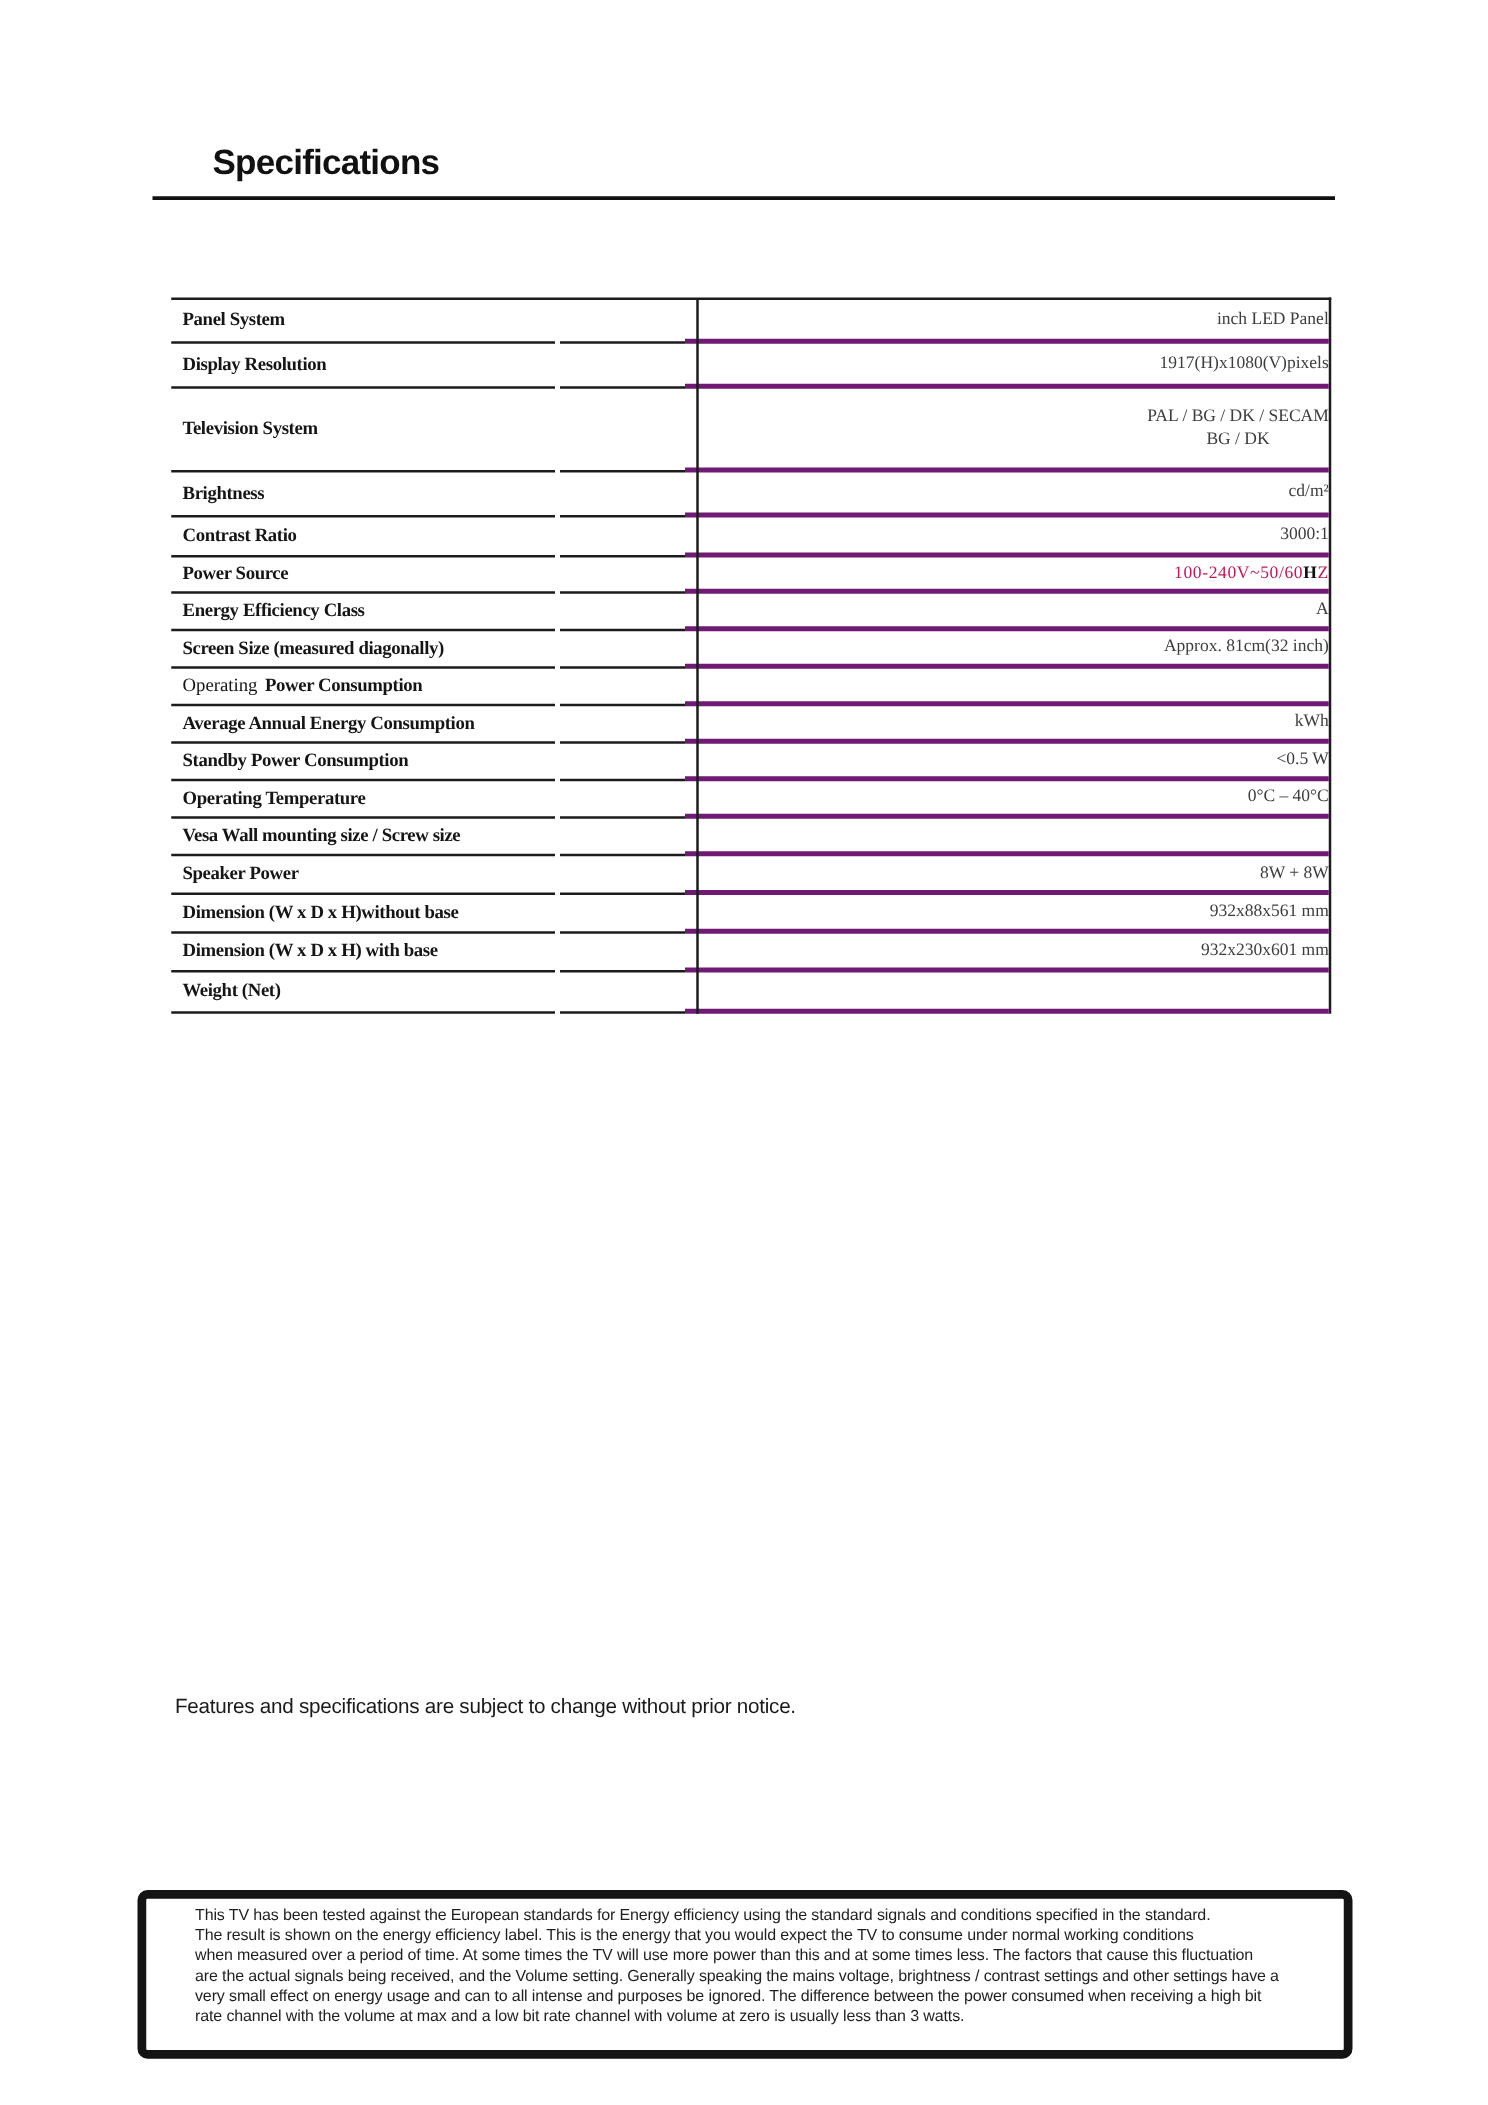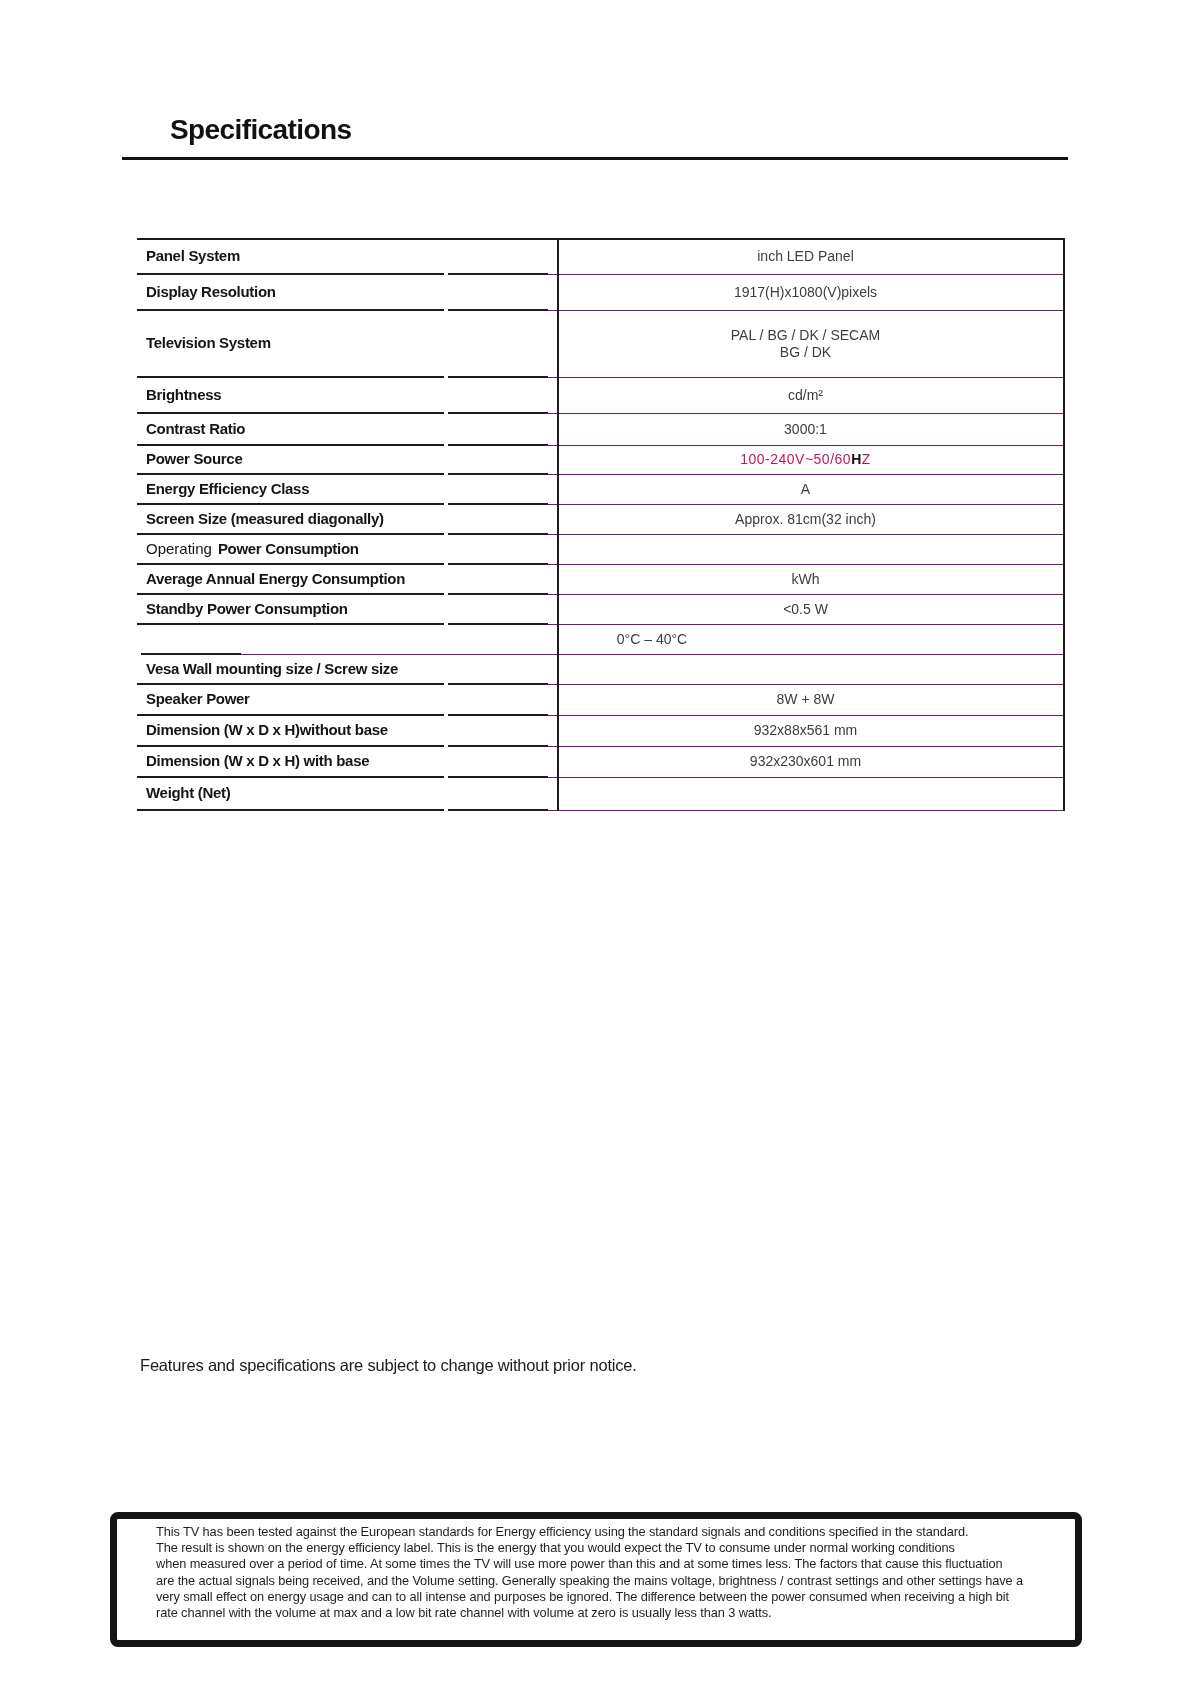--- a/index.html
+++ b/index.html
@@ -38,20 +38,21 @@
 
   
   .spec-table {
     position: absolute;
     left: 137px;
     top: 238px;
     width: 928px;
     border-top: 2px solid #1c1c1c;
     border-right: 2px solid #1c1c1c;
     box-sizing: border-box;
+    font-family: Liberation Serif, serif;
   }
   .vdivider {
     position: absolute;
     left: 420px;
     top: 0;
     bottom: 0;
     width: 2px;
     background: #1c1c1c;
     z-index: 2;
   }
@@ -82,24 +83,24 @@
     box-sizing: border-box;
   }
   .c2 {
     width: 100px;
     margin-left: 4px;          
     border-bottom: 2px solid #1c1c1c;
     box-sizing: border-box;
   }
   .c3 {
     flex: 1;
-    border-bottom: 1px solid #701a75;
+    border-bottom: 4px solid #701a75;
     display: flex;
     align-items: center;
-    justify-content: center;
+    justify-content: flex-end;
     text-align: center;
     box-sizing: border-box;
   }
   .spec-label {
     font-size: 15px;
     font-weight: bold;
     letter-spacing: -0.3px;
     color: #151515;
     line-height: 1.1;
   }
@@ -264,20 +265,23 @@
       <div class="c1">
           <span class="spec-label">Standby Power Consumption</span>
         </div>
       <div class="c2"></div>
       <div class="c3">
           <span class="spec-value">&lt;0.5 W</span>
         </div>
     </div>
 
     <div class="row">
+      <div class="c1">
+          <span class="spec-label">Operating Temperature</span>
+        </div>
       <div class="c2"></div>
       <div class="c3">
           <span class="spec-value">0°C – 40°C</span>
         </div>
     </div>
 
     <div class="row">
       <div class="c1">
           <span class="spec-label">Vesa Wall mounting size / Screw size</span>
         </div>

